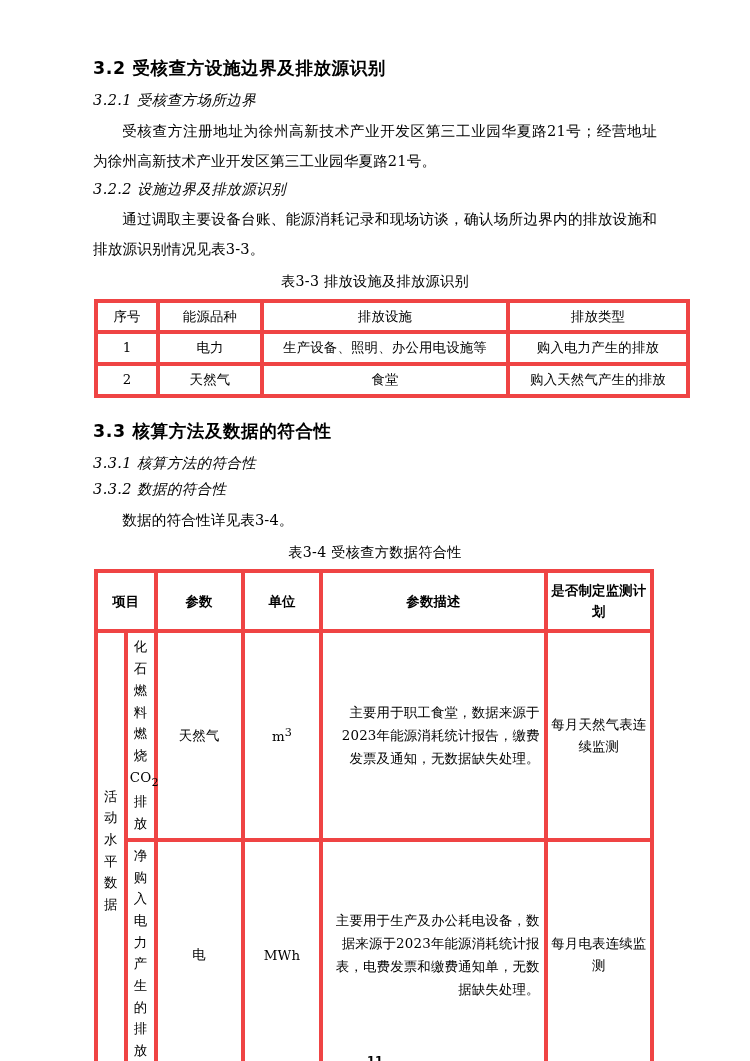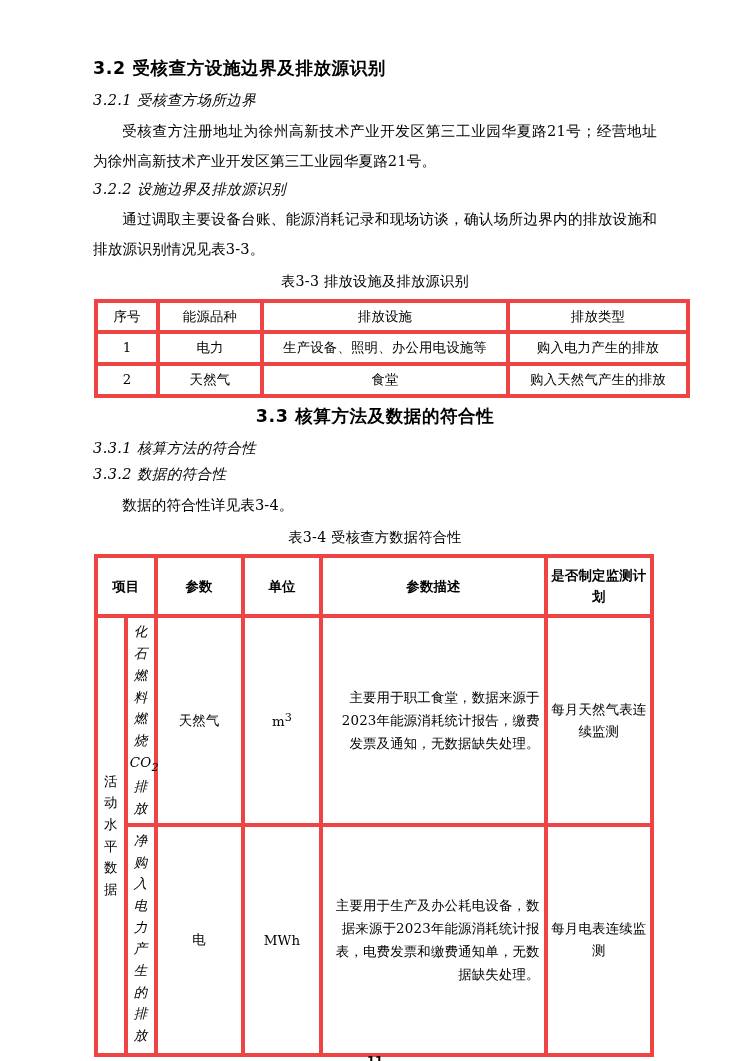--- a/index.html
+++ b/index.html
@@ -87,21 +87,21 @@
   }
   
   #tbl33 tr { height: 31px; }
   #tbl33 .c-no    { width: 54px; }
   #tbl33 .c-kind  { width: 96px; }
   #tbl33 .c-fac   { width: 238px; }
   #tbl33 .c-type  { width: 172px; }
 
   
   #tbl34 .c-grp   { width: 48px; }
-  #tbl34 .c-item  { width: 77px; font-style: italic; }
+  #tbl34 .c-item  { width: 77px; }
   #tbl34 .c-param { width: 74px; }
   #tbl34 .c-unit  { width: 66px; }
   #tbl34 .c-desc  { width: 203px; }
   #tbl34 .c-plan  { width: 92px; }
   #tbl34 th {
     font-weight: bold;
     font-family: "DejaVu Sans", "Liberation Sans", sans-serif;
     font-size: 13.4px;
     height: 50px;
   }
@@ -159,21 +159,21 @@
         </tr>
         <tr>
           <td>2</td>
           <td>天然气</td>
           <td>食堂</td>
           <td>购入天然气产生的排放</td>
         </tr>
       </tbody>
     </table>
 
-    <h2 class="h2" style="margin-top:5px;text-align:center;">3.3  核算方法及数据的符合性</h2>
+    <h2 class="h2" style="margin-top:20px;">3.3  核算方法及数据的符合性</h2>
 
     <h3 class="h3">3.3.1   核算方法的符合性</h3>
 
     <h3 class="h3">3.3.2   数据的符合性</h3>
     <p class="para">数据的符合性详见表3-4。</p>
 
     <div class="caption">表3-4  受核查方数据符合性</div>
     <table id="tbl34">
       <thead>
         <tr>

